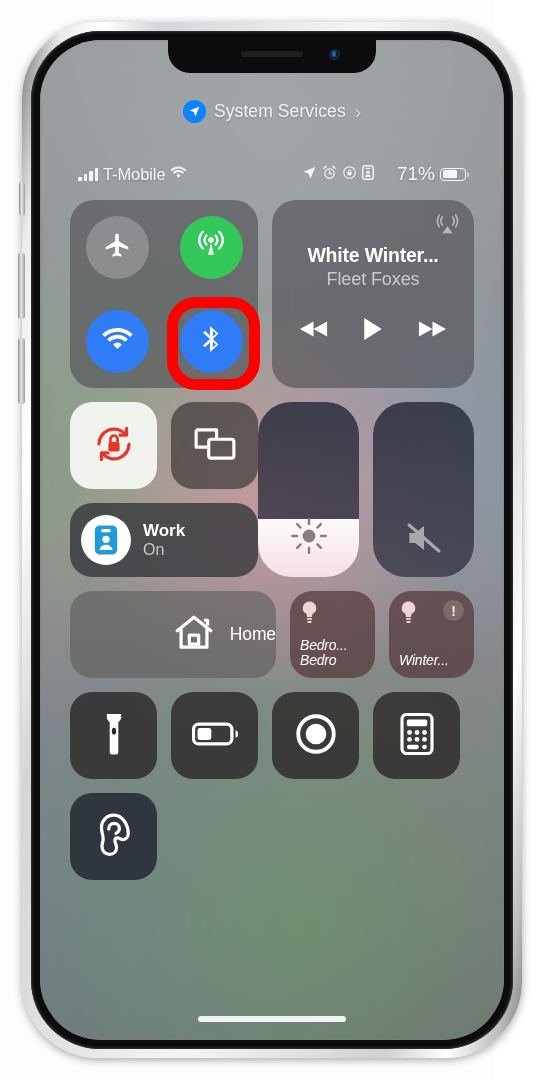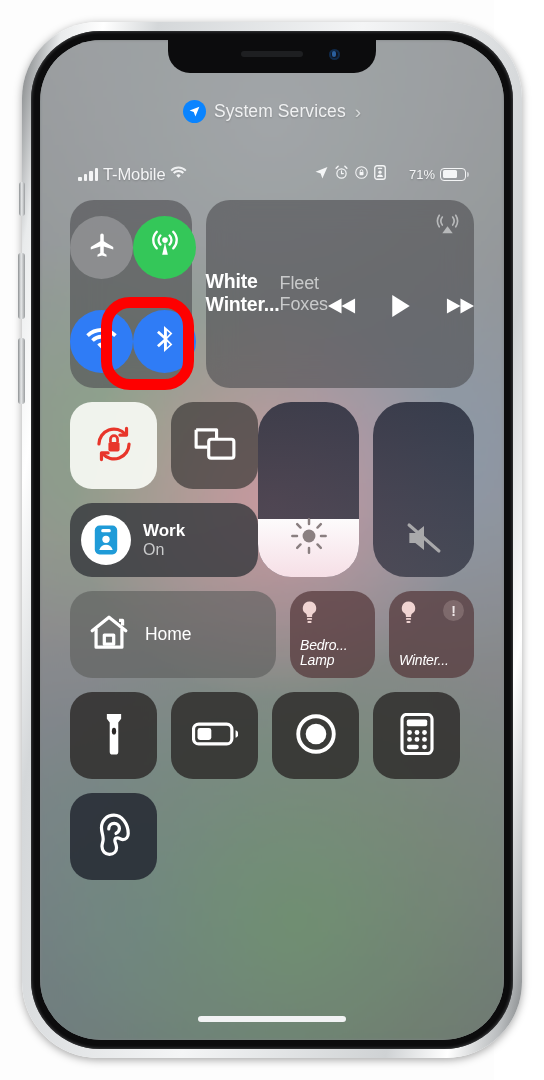--- a/index.html
+++ b/index.html
@@ -77,21 +77,21 @@
              padding:0 38px;color:#f4f5f6;}
   .sb-left,.sb-right{display:flex;align-items:center;gap:5px;}
   .sb-carrier{font-size:16.5px;font-weight:400;letter-spacing:-.1px;
               text-shadow:0 1px 2px rgba(0,0,0,.2);}
   .bars{display:flex;align-items:flex-end;gap:2px;height:13px;}
   .bars i{display:block;width:3.5px;background:#f4f5f6;border-radius:1px;}
   .bars i:nth-child(1){height:4px;}
   .bars i:nth-child(2){height:7px;}
   .bars i:nth-child(3){height:10px;}
   .bars i:nth-child(4){height:13px;}
-  .sb-pct{font-size:13px;font-weight:500;margin-left:18px;
+  .sb-pct{font-size:19px;font-weight:500;margin-left:18px;
           text-shadow:0 1px 2px rgba(0,0,0,.2);}
   .batt{width:26px;height:13px;border:1.7px solid #f4f5f6;border-radius:4px;
         position:relative;padding:1.5px;box-sizing:border-box;}
   .batt::after{content:"";position:absolute;right:-4px;top:3.5px;width:2px;height:5px;
         border-radius:0 2px 2px 0;background:rgba(244,245,246,.6);}
   .batt span{display:block;height:100%;background:#f4f5f6;border-radius:1.5px;}
 
   
   .cc{position:absolute;left:30px;right:30px;top:160px;}
   .cc-row{display:flex;gap:14px;margin-bottom:14px;}
@@ -109,21 +109,21 @@
   .tg-off{background:rgba(145,146,148,.88);}
   .tg-green{background:#34c759;}
   .tg-blue{background:#2f7cf6;}
 
   
   .ring{position:absolute;width:93px;height:93px;border:11px solid #fe0000;
         border-radius:29px;box-sizing:border-box;
         right:-2px;bottom:-2px;}
 
   
-  .music{flex:1;height:188px;display:flex;flex-direction:row;
+  .music{flex:1;height:188px;display:flex;flex-direction:column;
          align-items:center;justify-content:center;}
   .airplay{position:absolute;right:15px;top:13px;opacity:.72;}
   .track{color:#ffffff;font-size:19.5px;font-weight:bold;letter-spacing:-.2px;
          margin-bottom:2px;}
   .artist{color:#c9cacb;font-size:18px;letter-spacing:-.1px;}
   .transport{display:flex;align-items:center;gap:34px;margin-top:27px;}
 
   
   .mid{display:flex;margin-bottom:14px;}
   .mid-left{width:188px;display:flex;flex-direction:column;gap:14px;}
@@ -145,21 +145,21 @@
           background:linear-gradient(180deg,rgba(34,38,54,.80),rgba(44,46,60,.72));}
   .slider-fill{position:absolute;left:0;right:0;bottom:0;
                background:linear-gradient(180deg,#fdfbfc,#f6dfe6);}
   .slider-ic{position:absolute;left:0;right:0;bottom:22px;
              display:flex;align-items:center;justify-content:center;}
 
   
   .home-row{display:flex;gap:14px;margin-bottom:14px;}
   .home-big{width:188px;height:87px;border-radius:22px;
             background:rgba(92,94,92,.62);
-            display:flex;align-items:center;padding-left:18px;gap:15px;}
+            display:flex;align-items:center;padding-left:18px;gap:15px;justify-content:flex-end;}
   .home-lbl{color:#ffffff;font-size:17.5px;letter-spacing:-.1px;}
   .home-tile{flex:1;height:87px;border-radius:22px;position:relative;
              background:rgba(84,56,58,.72);padding:9px 10px;box-sizing:border-box;
              display:flex;flex-direction:column;justify-content:space-between;}
   .tile-top{display:flex;align-items:flex-start;justify-content:space-between;}
   .tile-name{color:#ffffff;font-size:14px;line-height:1.12;letter-spacing:-.2px;font-style:italic;}
   .warn{width:21px;height:21px;border-radius:50%;background:rgba(150,130,130,.55);
         display:flex;align-items:center;justify-content:center;
         color:#efe7e7;font-size:14px;font-weight:bold;line-height:1;}
 
@@ -414,21 +414,21 @@
             <span>
               <svg width="19" height="26" viewBox="0 0 16 22">
                 <path d="M8 1.2a5.6 5.6 0 0 0-3.4 10.1c.8.6 1.2 1.3 1.2 2.2v.9h4.4v-.9c0-.9.4-1.6 1.2-2.2A5.6 5.6 0 0 0 8 1.2z" fill="#f0d4d2"></path>
                 <rect x="5.8" y="15.2" width="4.4" height="1.6" rx=".8" fill="#f0d4d2"></rect>
                 <rect x="6.2" y="17.8" width="3.6" height="1.6" rx=".8" fill="#f0d4d2"></rect>
               </svg>
             </span>
           </div>
           <div class="tile-name">
             <span>Bedro...</span><br>
-            <span>Lamp</span>
+            <span>Bedro</span>
           </div>
         </div>
 
         <div class="home-tile">
           <div class="tile-top">
             <span>
               <svg width="19" height="26" viewBox="0 0 16 22">
                 <path d="M8 1.2a5.6 5.6 0 0 0-3.4 10.1c.8.6 1.2 1.3 1.2 2.2v.9h4.4v-.9c0-.9.4-1.6 1.2-2.2A5.6 5.6 0 0 0 8 1.2z" fill="#f0d4d2"></path>
                 <rect x="5.8" y="15.2" width="4.4" height="1.6" rx=".8" fill="#f0d4d2"></rect>
                 <rect x="6.2" y="17.8" width="3.6" height="1.6" rx=".8" fill="#f0d4d2"></rect>

